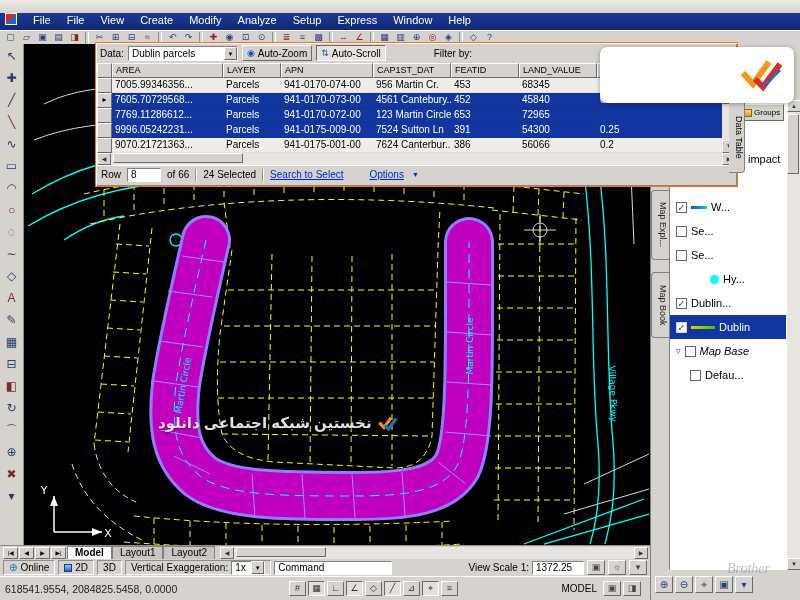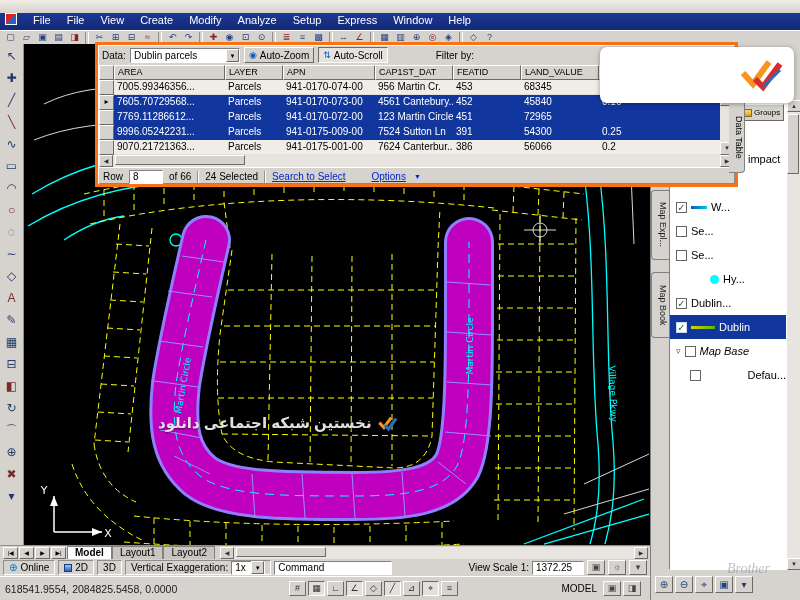--- a/index.html
+++ b/index.html
@@ -31,21 +31,21 @@
 .map-svg .y{stroke:var(--yellow,#ffff00);stroke-width:1;fill:none;stroke-dasharray:6 4}
 .map-svg .band-edge{stroke:#8f7fff;stroke-width:50;fill:none;stroke-linecap:round;stroke-linejoin:round}
 .map-svg .band{stroke:var(--magenta,#bf00bf);stroke-width:44;fill:none;stroke-linecap:round;stroke-linejoin:round}
 .map-svg .cl{stroke:var(--cyan,#00ffff);stroke-width:1;fill:none;stroke-dasharray:9 6}
 .map-svg .tick{stroke:#9a8cff;stroke-width:1}
 .map-svg text{fill:var(--cyan,#00ffff);font:9px "DejaVu Sans",sans-serif;text-anchor:middle}
 .map-svg .ucs{stroke:#fff;stroke-width:1.5;fill:none}
 .map-svg .ucs-t{fill:#fff;font:11px "DejaVu Sans",sans-serif;text-anchor:middle}
 
 
-.dtwin{left:95px;top:42px;width:643px;height:145px;background:#d6d3ce;border:3px solid #f97316;box-shadow:inset 1px 1px 0 #fff,inset -1px -1px 0 #8a877f;z-index:20}
+.dtwin{left:95px;top:42px;width:643px;height:145px;background:#d6d3ce;border:1px solid #f97316;box-shadow:inset 1px 1px 0 #fff,inset -1px -1px 0 #8a877f;z-index:20}
 .dt-topbar{height:20px;display:flex;align-items:center;gap:4px;padding:2px 4px;font-size:10px}
 .dd{display:flex;align-items:center;width:110px;height:15px;background:#fff;border:1px solid;border-color:#808080 #fff #fff #808080;font-size:10px}
 .dd-text{flex:1;padding-left:3px;overflow:hidden;white-space:nowrap}
 .dd-arrow{width:13px;height:13px;background:#d6d3ce;border:1px solid;border-color:#fff #6d6a65 #6d6a65 #fff;font-size:6px;line-height:12px;text-align:center}
 .tbtn{display:flex;align-items:center;gap:3px;height:16px;padding:0 4px;font-size:10px;background:#d6d3ce;border:1px solid;border-color:#fff #6d6a65 #6d6a65 #fff}
 .tbtn.pressed{border-color:#6d6a65 #fff #fff #6d6a65;background:#e6e3de}
 .mini{font-size:9px;color:#0a58c0}
 .filterlab{margin-left:44px}
 .dt-close{margin-left:auto;width:14px;height:13px;background:#d6d3ce;border:1px solid;border-color:#fff #6d6a65 #6d6a65 #fff;font-size:9px;line-height:11px;text-align:center}
 .dt-mid{display:flex;margin:0 1px}
@@ -329,21 +329,21 @@
           <div class="leg-row leg-sel">
             <div class="leg-cb">✓</div>
             <div class="sw sw-green-line"></div>
             <div class="leg-lb">Dublin</div>
           </div>
           <div class="leg-row leg-italic">
             <div class="leg-exp">▿</div>
             <div class="leg-cb"></div>
             <div class="leg-lb">Map Base</div>
           </div>
-          <div class="leg-row" style="padding-left: 20px; justify-content: space-between;">
+          <div class="leg-row" style="padding-left: 20px;">
             <div class="leg-cb"></div>
             <div class="leg-lb">Defau...</div>
           </div>
         </div>
     </div>
     <div class="tp-scroll">
       <div class="scr-btn">▲</div>
       <div class="scr-track">
           <div class="scr-thumb"></div>
         </div>
@@ -408,21 +408,21 @@
               <div class="td c4">452</div>
               <div class="td c5">45840</div>
               <div class="td c6">0.16</div>
             </div>
             <div class="tr sel">
               <div class="td csel selc"></div>
               <div class="td c0">7769.11286612...</div>
               <div class="td c1">Parcels</div>
               <div class="td c2">941-0170-072-00</div>
               <div class="td c3">123 Martin Circle</div>
-              <div class="td c4">451</div>
+              <div class="td c4">653</div>
               <div class="td c5">72965</div>
             </div>
             <div class="tr sel">
               <div class="td csel selc"></div>
               <div class="td c0">9996.05242231...</div>
               <div class="td c1">Parcels</div>
               <div class="td c2">941-0175-009-00</div>
               <div class="td c3">7524 Sutton Ln</div>
               <div class="td c4">391</div>
               <div class="td c5">54300</div>

